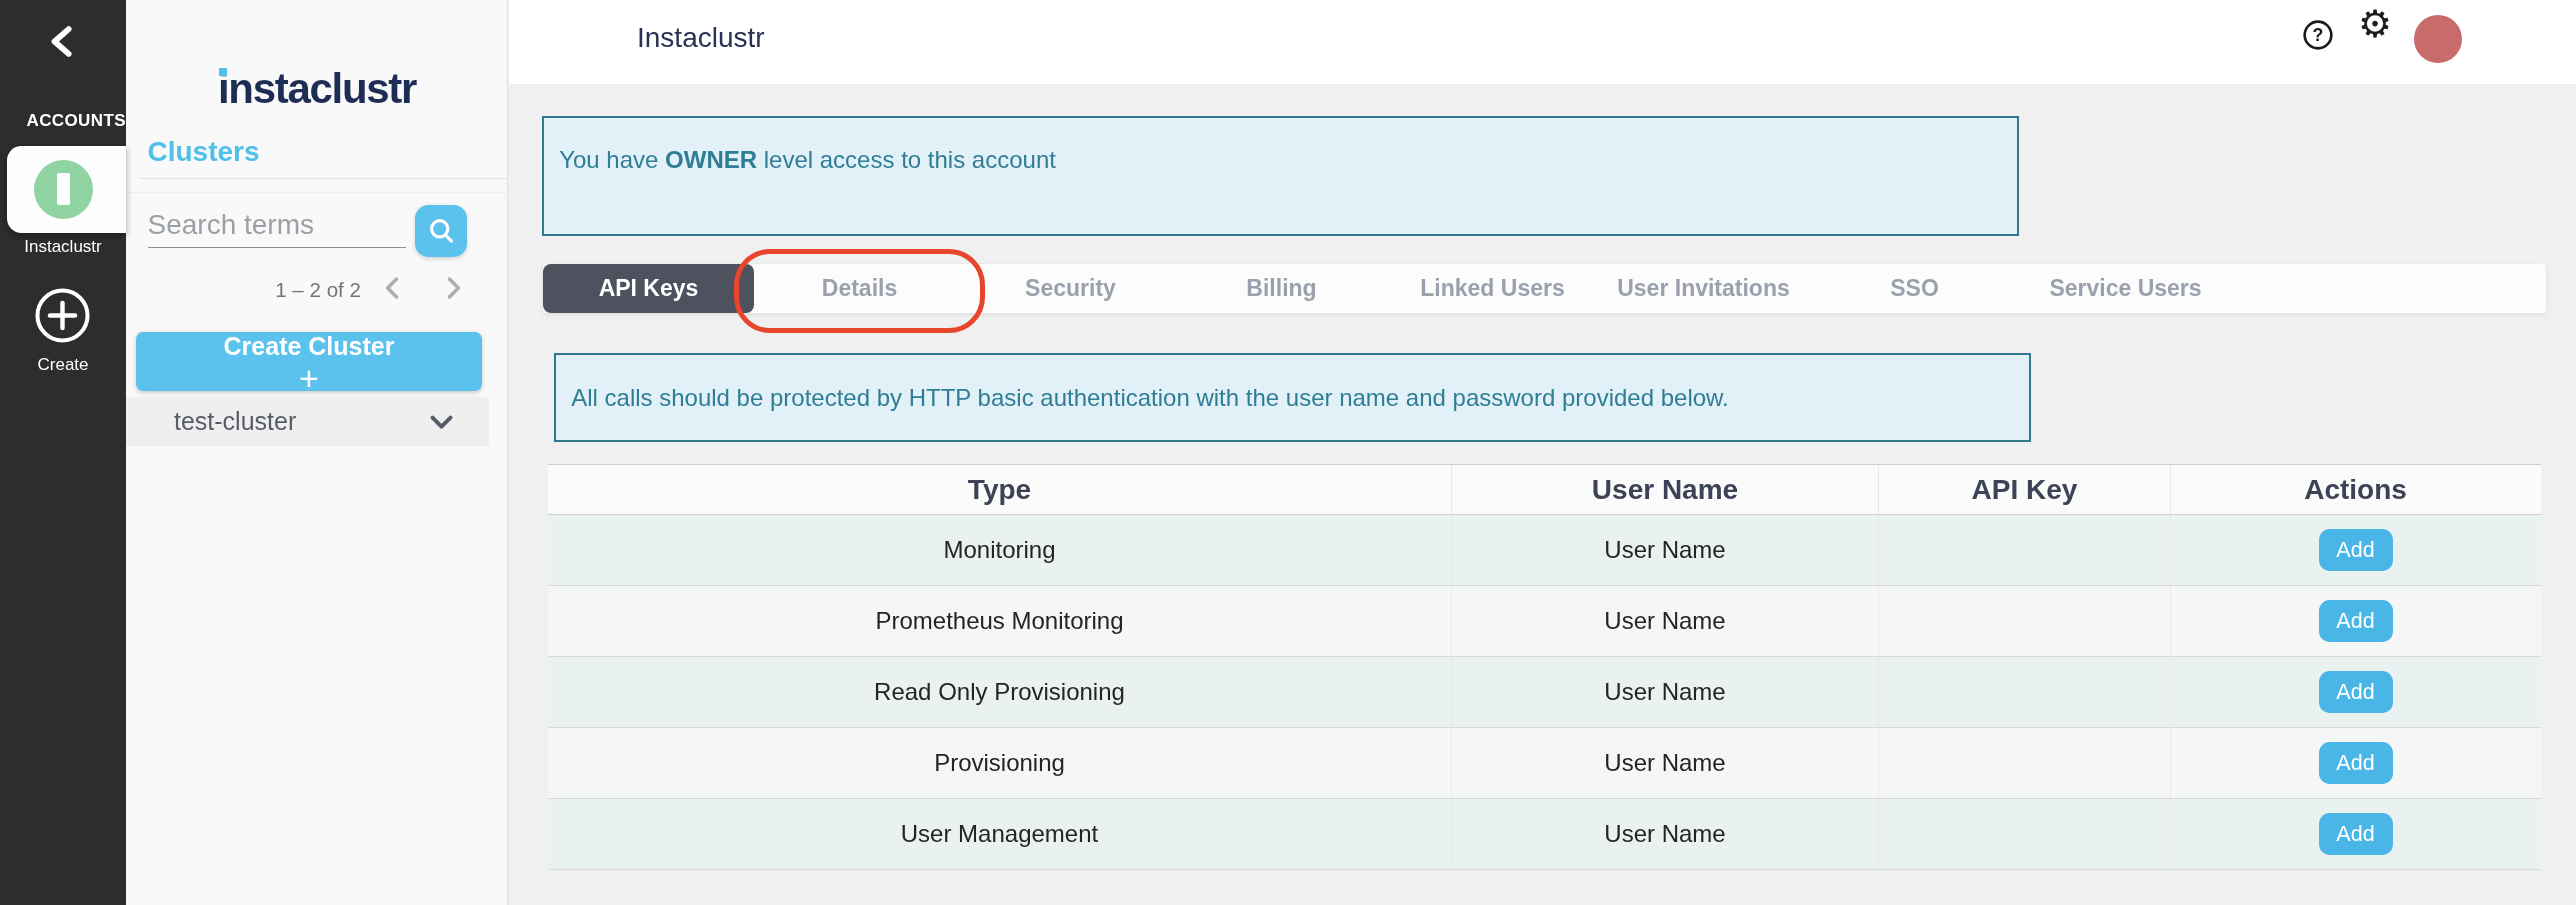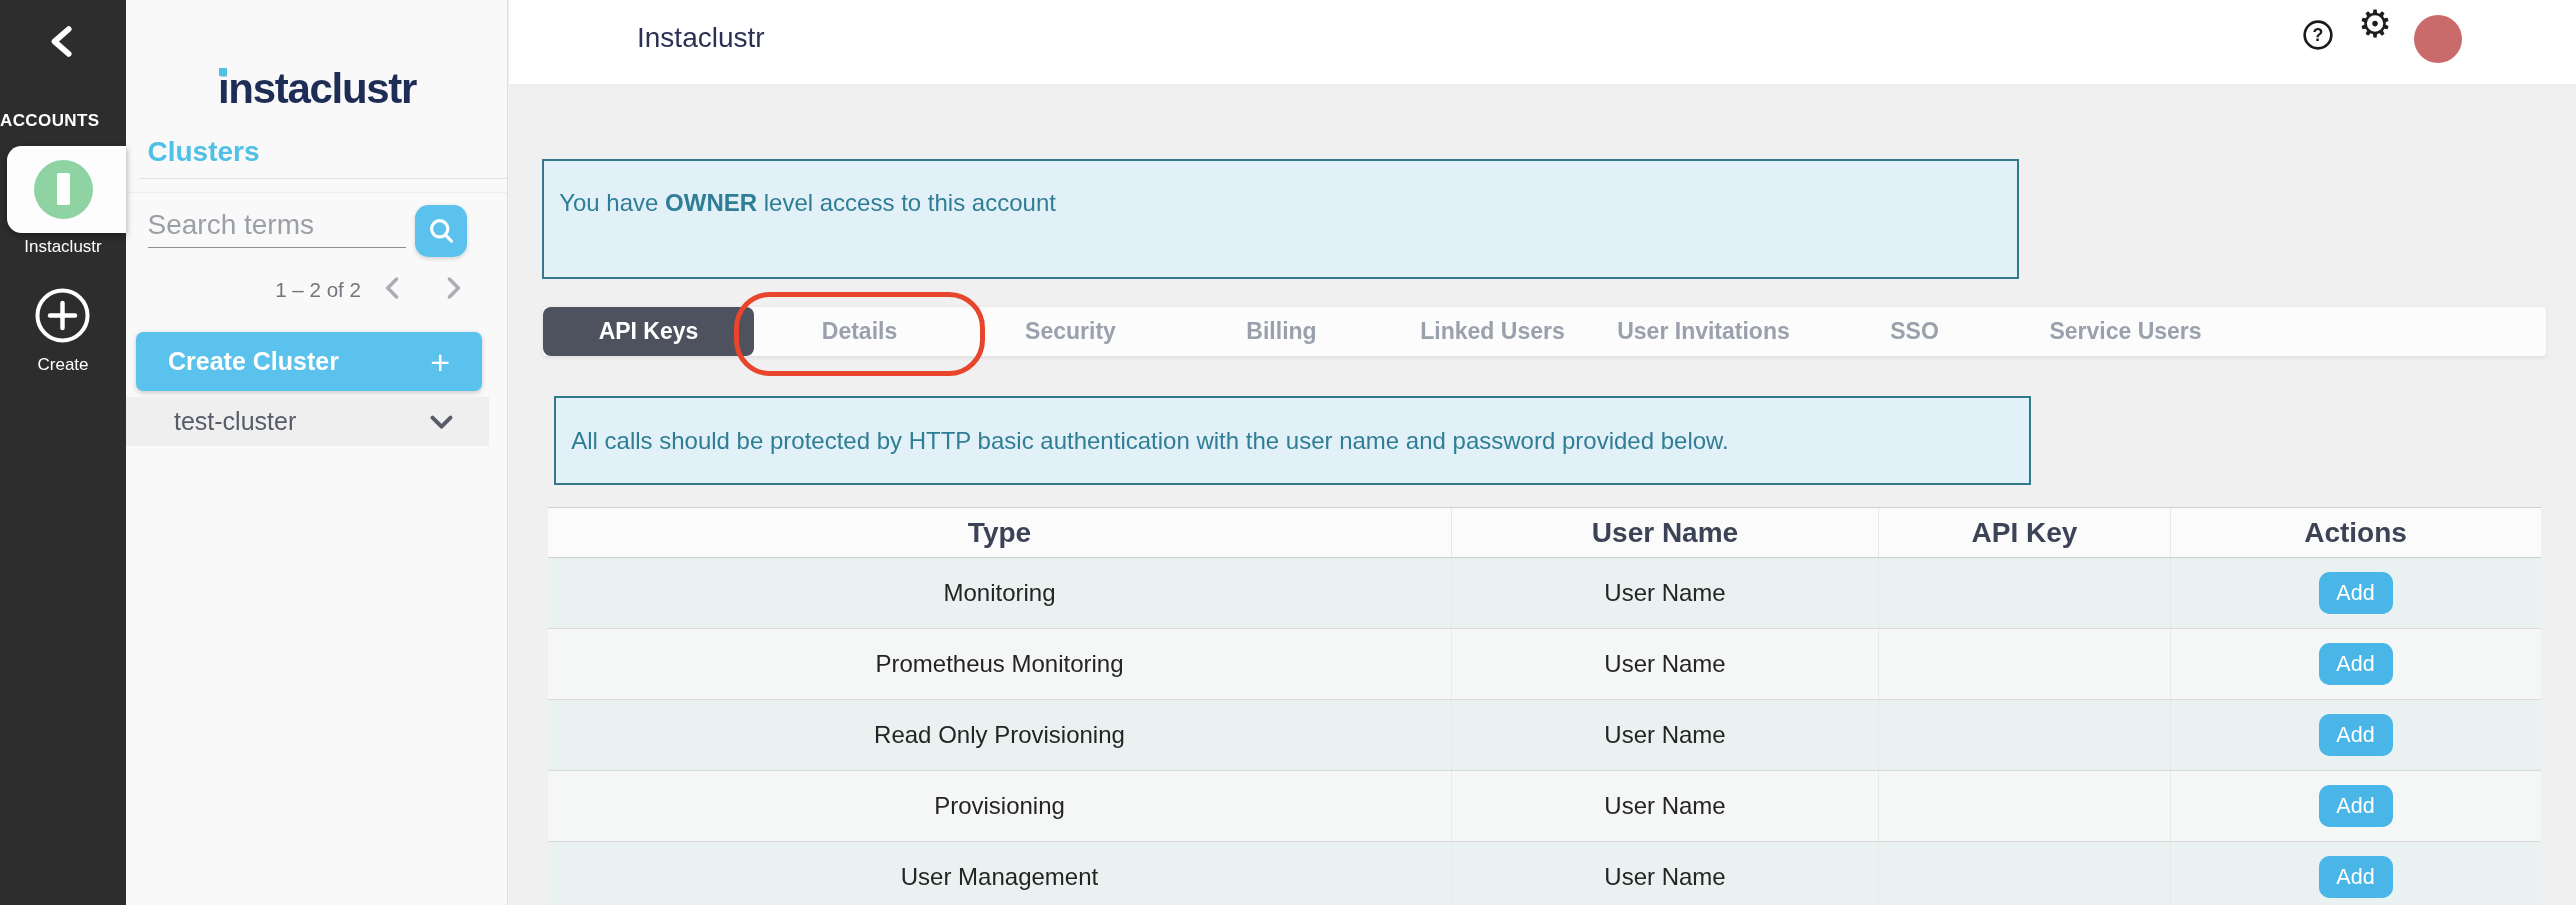--- a/index.html
+++ b/index.html
@@ -2,21 +2,21 @@
 <html style="font-size:14.4px"><head>
 <meta charset="utf-8">
 <style>
   * { box-sizing: border-box; margin: 0; padding: 0; }
   html, body { width: 2576px; height: 906px; overflow: hidden; }
   body { font-family: "Liberation Sans", sans-serif; background: #f0f0f1; position: relative; }
 
   
   .rail { position: absolute; left: 0; top: 0; width: 126px; height: 906px; background: #2d2d2d; z-index: 30; }
   .rail-back { position: absolute; left: 43px; top: 22.4px; width: 39px; height: 39px; cursor: pointer; }
-  .rail-accounts-label { position: absolute; left: 0; top: 111px; width: 126px; text-align: left;
+  .rail-accounts-label { position: absolute; left: 0; top: 111px; width: 126px; text-align: right;
       color: #fff; font-size: 17px; font-weight: 700; letter-spacing: 0.4px; }
   .account-card { position: absolute; left: 7.2px; top: 146px; width: 119px; height: 87px; background: #fdfdfd;
       border-radius: 14.4px 0 0 14.4px; box-shadow: 0 2.7px 7.2px rgba(0,0,0,0.35); }
   .account-avatar { position: absolute; left: 27px; top: 13.5px; width: 59px; height: 59px; border-radius: 50%;
       background: #8fd3a3; display: flex; align-items: center; justify-content: center; }
   .account-initial { display: block; width: 12.6px; height: 32px; background: #fff; border-radius: 1.8px;
       color: transparent; overflow: hidden; font-size: 7.2px; }
   .account-name { position: absolute; left: 0; top: 237px; width: 126px; text-align: center; color: #fff; font-size: 17px; }
   .rail-create { position: absolute; left: 33px; top: 286px; width: 59px; height: 59px; cursor: pointer; }
   .rail-create-label { position: absolute; left: 0; top: 355px; width: 126px; text-align: center; color: #fff; font-size: 17px; }
@@ -38,38 +38,38 @@
   .search-btn { position: absolute; left: 289px; top: 205px; width: 52px; height: 52px; border: none; border-radius: 13.5px;
       background: #5bc2ee; cursor: pointer; box-shadow: 0 1.8px 4.5px rgba(0,0,0,0.15);
       display: flex; align-items: center; justify-content: center; }
   .pager-text { position: absolute; left: 0; top: 278px; width: 235px; text-align: right;
       font-size: 20.6px; color: #71757e; }
   .pager-prev { position: absolute; left: 251px; top: 272px; width: 32px; height: 32px; cursor: pointer; }
   .pager-next { position: absolute; left: 311px; top: 272px; width: 32px; height: 32px; cursor: pointer; }
   .create-cluster-btn { position: absolute; left: 10px; top: 332px; width: 346px; height: 59px; border: none;
       border-radius: 7.2px; background: #5bc2ee; color: #fff; cursor: pointer;
       display: flex; align-items: center; justify-content: space-between; padding: 0 32px;
-      box-shadow: 0 1.8px 5.4px rgba(0,0,0,0.18); }
+      box-shadow: 0 1.8px 5.4px rgba(0,0,0,0.18); flex-direction: column; }
   .create-cluster-label { font-size: 25px; font-weight: 700; }
   .create-cluster-plus { font-size: 34px; font-weight: 400; line-height: 1; }
   .cluster-item { position: absolute; left: 0; top: 397px; width: 363px; height: 49px; background: #efefef;
       display: flex; align-items: center; cursor: pointer; }
   .cluster-item-name { margin-left: 48px; font-size: 25px; color: #575c68; }
   .cluster-item-chevron { position: absolute; right: 34px; top: 17px; }
 
   
   .main { position: absolute; left: 509px; top: 0; right: 0; height: 906px; }
   .main-header { position: absolute; left: 0; top: 0; right: 0; height: 85px; background: #ffffff;
       border-bottom: 0.9px solid #ececec; z-index: 5; }
   .page-title { position: absolute; left: 128px; top: 21.5px; font-size: 28px; font-weight: 300; color: #2a3153; }
   .help-btn { position: absolute; left: 1793px; top: 19px; width: 32px; height: 32px; cursor: pointer; }
   .gear-btn { position: absolute; left: 1849px; top: 5.4px; font-size: 38px; color: #1d1d1d; cursor: pointer; line-height: 1; }
   .avatar-btn { position: absolute; left: 1905px; top: 15.2px; width: 48px; height: 48px; border-radius: 50%;
       background: #c96b6b; cursor: pointer; }
-  .main-body { position: absolute; left: 0; top: 85px; right: 0; bottom: 0; background: #f0f0f1; margin-top: 43px; }
+  .main-body { position: absolute; left: 0; top: 85px; right: 0; bottom: 0; background: #f0f0f1; }
 
   .notice { position: absolute; border: 2.7px solid #32798d; background: #e2f1f8; color: #2f7e95; font-size: 24px; }
   .notice-access { left: 33px; top: 31px; width: 1477px; height: 120px; padding: 21.5px 0 0 15.2px; line-height: 39px; }
   .notice-access b { font-weight: 700; }
   .notice-api { left: 45px; top: 268px; width: 1477px; height: 89px; display: flex; align-items: center; padding-left: 15.2px; }
 
   .tabbar { position: absolute; left: 34px; top: 179px; width: 2003px; height: 49px; background: #fcfcfd;
       border-radius: 3.6px; box-shadow: 0 1.8px 4.5px rgba(0,0,0,0.07); display: flex; align-items: center; }
   .tab { width: 211px; height: 49px; display: flex; align-items: center; justify-content: center;
       font-size: 23px; font-weight: 700; color: #9aa1ac; cursor: pointer; }

